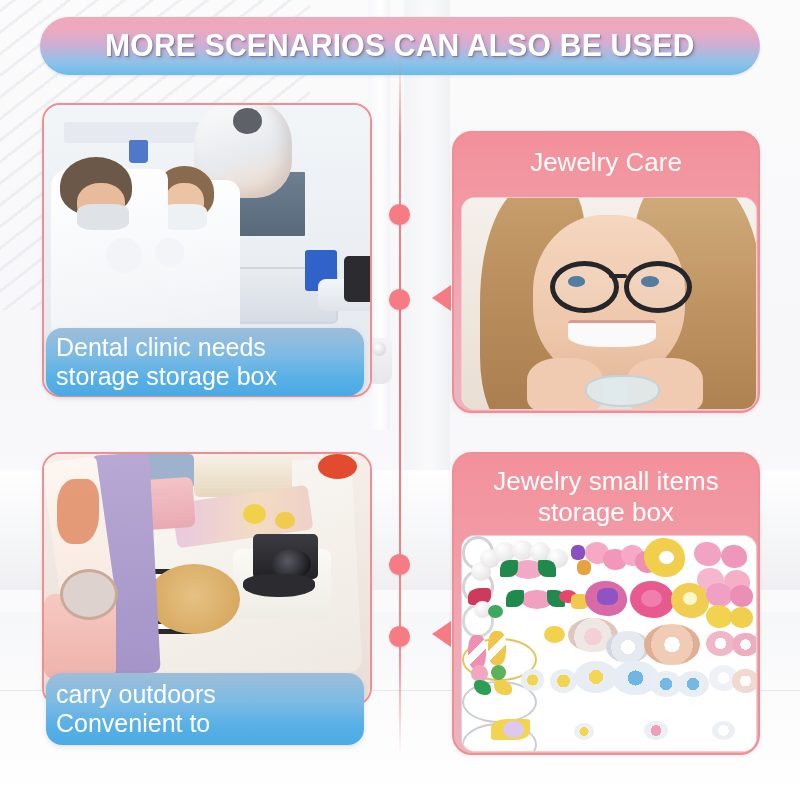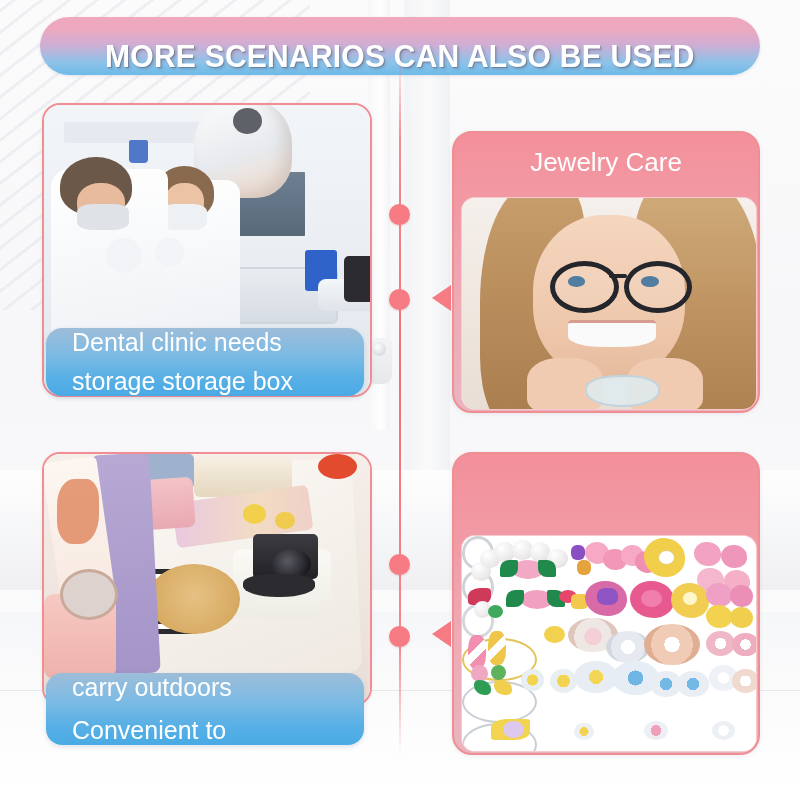--- a/index.html
+++ b/index.html
@@ -94,21 +94,21 @@
     left: 40px; top: 17px;
     width: 720px; height: 58px;
     border-radius: 29px;
     background: linear-gradient(180deg,
       #f0a8bc 0%,
       #eca9c0 22%,
       #cfaed4 48%,
       #8ec2e8 78%,
       #6dbbe8 100%);
     display: flex;
-    align-items: flex-end;
+    align-items: center;
     justify-content: center;
     box-shadow: 0 1px 3px rgba(120,120,140,0.18);
   }
   .header-title {
     font-size: 31px;
     font-weight: bold;
     letter-spacing: .2px;
     color: #ffffff;
     text-shadow:
       1px 1px 0 rgba(90,90,110,.45),
@@ -133,22 +133,22 @@
     position: absolute;
     border-radius: 16px;
     background: linear-gradient(180deg,
       #9dbdd8 0%,
       #7ebbe4 38%,
       #59b0e6 72%,
       #4aaae4 100%);
     color: #ffffff;
     display: flex;
     flex-direction: column;
-    justify-content: space-between;
-    padding: 0 0 0 26px;
+    justify-content: center;
+    padding: 0 0 0 10px;
     box-sizing: border-box;
     line-height: 1.18;
     font-size: 25px;
     box-shadow: 0 2px 5px rgba(110,130,160,0.22);
   }
   .caption-blue .line { display: block; white-space: nowrap; }
 
   
   .card-pink {
     position: absolute;
@@ -463,20 +463,24 @@
       </div>
     </div>
     <div class="caption-blue" style="left:46px; top:673px; width:318px; height:72px;">
       <span class="line">carry outdoors</span>
       <span class="line">Convenient to</span>
     </div>
   </div>
 
   <div class="panel">
     <div class="card-pink" style="left:452px; top:452px; width:308px; height:303px;">
+      <div class="card-pink-title" style="padding-top:12px;">
+        <span class="line">Jewelry small items</span>
+        <span class="line">storage box</span>
+      </div>
       <div class="card-photo" style="left:7px; top:81px; width:294px; height:215px;">
         <div class="ph jewel-bg">
 
           <div class="j j-pearl" style="left:3%;  top:12%; width:7%;  height:9%;"></div>
           <div class="j j-pearl" style="left:6%;  top:6%;  width:7%;  height:9%;"></div>
           <div class="j j-pearl" style="left:11%; top:3%;  width:7%;  height:9%;"></div>
           <div class="j j-pearl" style="left:17%; top:2%;  width:7%;  height:9%;"></div>
           <div class="j j-pearl" style="left:23%; top:3%;  width:7%;  height:9%;"></div>
           <div class="j j-pearl" style="left:29%; top:6%;  width:7%;  height:9%;"></div>
           <div class="j" style="left:17%; top:11%; width:11%; height:9%; background:#f2a9c6; border-radius:50%;"></div>

